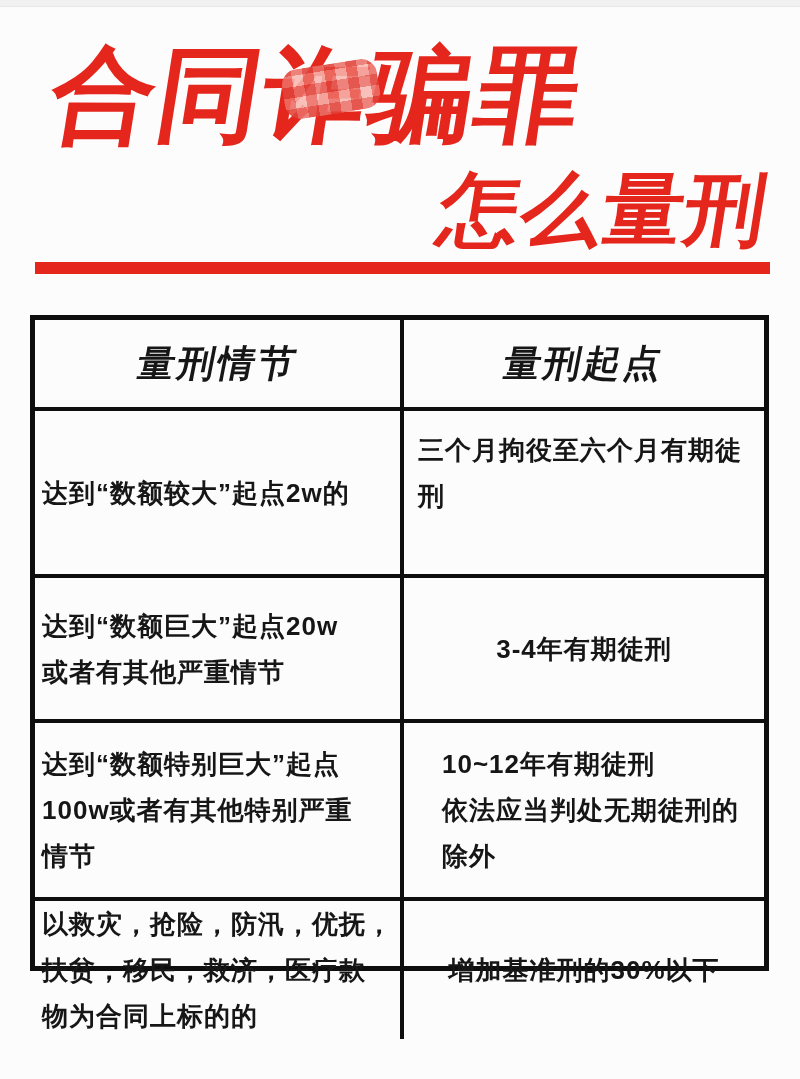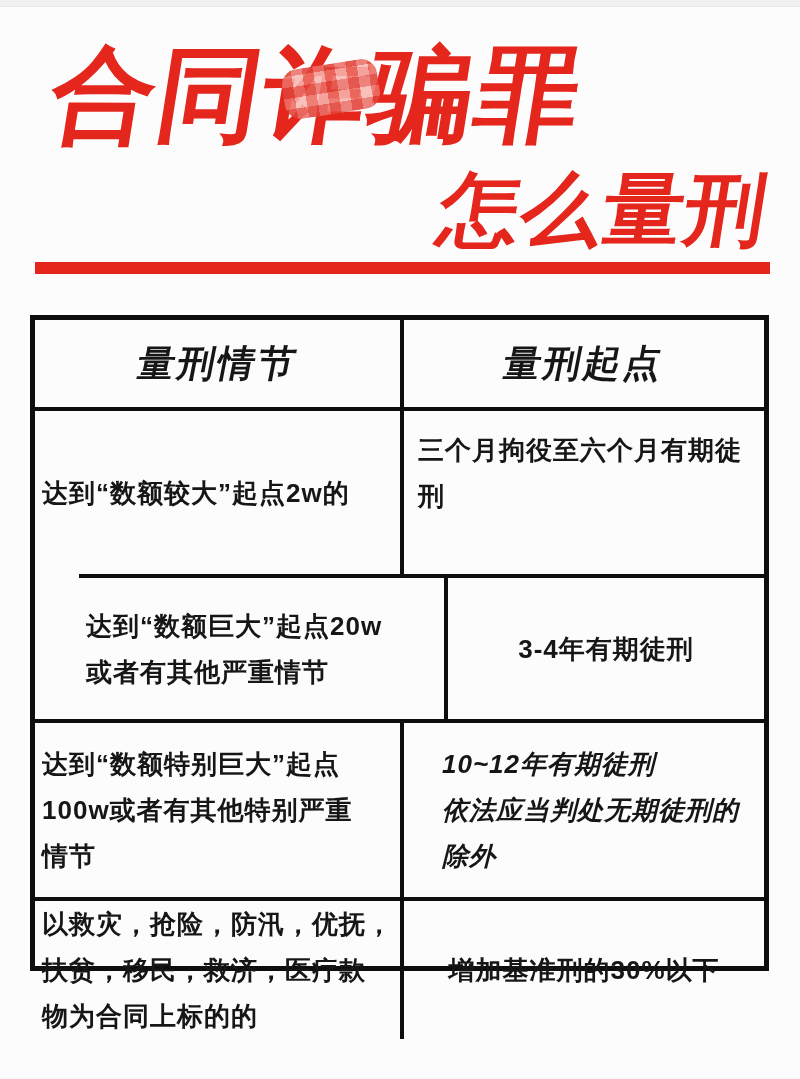--- a/index.html
+++ b/index.html
@@ -83,21 +83,21 @@
     flex-direction: column;
   }
   .tr {
     display: grid;
     grid-template-columns: 365px 1fr;
     flex: 0 0 auto;
   }
   .tr + .tr { border-top: 4px solid #0e0e0e; }
   .tr-header { height: 87px; }
   .tr-1 { height: 167px; }
-  .tr-2 { height: 145px; margin-left: 44px; }
+  .tr-2 { height: 145px; }
   .tr-3 { height: 178px; }
   .tr-4 { flex: 1 1 auto; }
 
   .td, .th {
     display: flex;
     flex-direction: column;
     justify-content: center;
     white-space: pre-line;
     font-weight: 700;
   }
@@ -118,21 +118,21 @@
   }
 
   
   .td.v-center { justify-content: center; }
   .td.v-top    { justify-content: flex-start; }
   .td.h-center { align-items: center; text-align: center; }
   .td.h-left   { align-items: flex-start; text-align: left; }
 
   .td.pad-tight  { padding: 0 7px; }
   .td.pad-right1 { padding: 16px 22px 0 14px; }
-  .td.pad-right3 { padding: 0 14px 0 38px; font-style: italic; }
+  .td.pad-right3 { padding: 0 14px 0 38px; }
 </style>
 </head>
 <body>
 
 <div class="page">
 
   <div class="top-strip"></div>
 
   <div class="title-line1" style="color: rgb(228, 38, 28);">合同诈骗罪</div>
 

